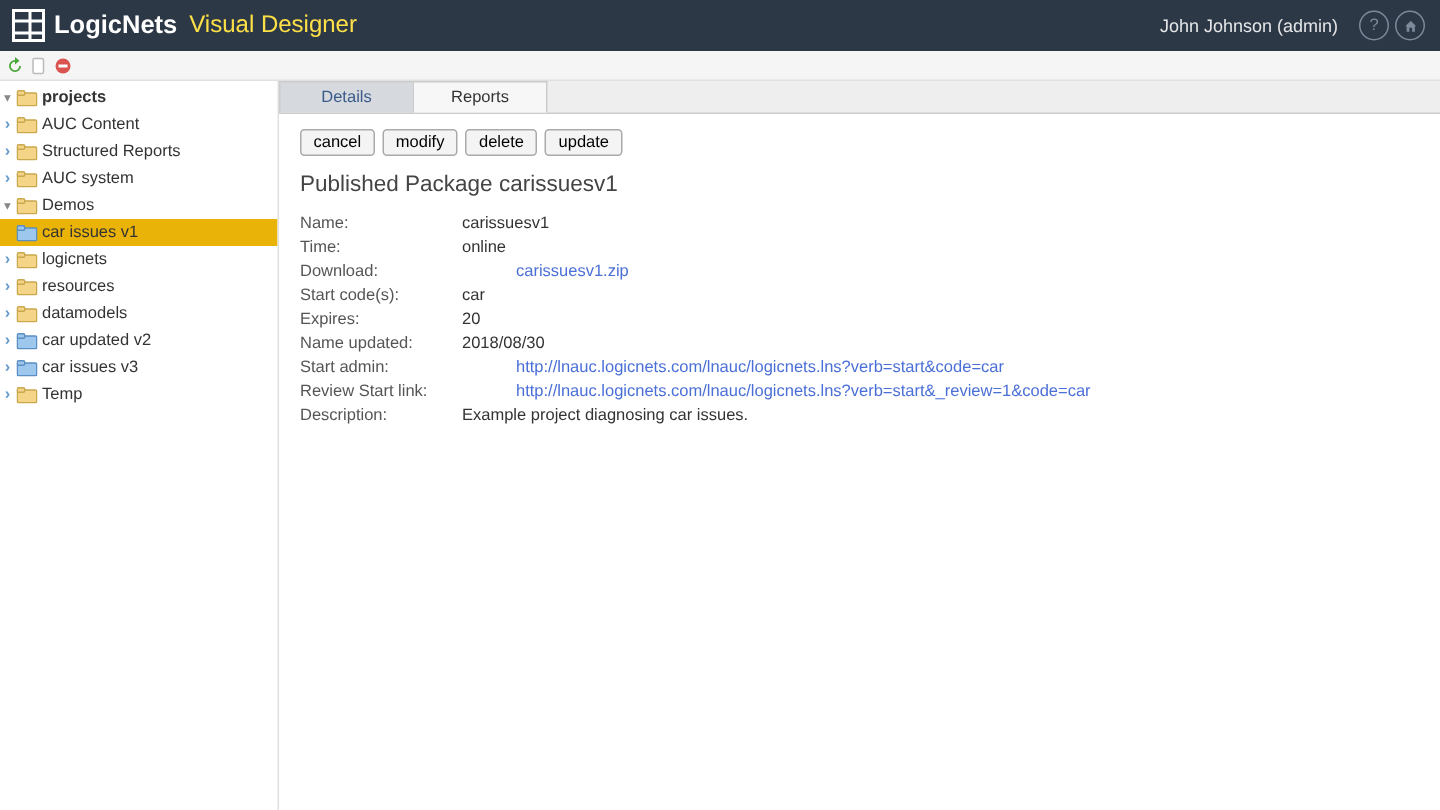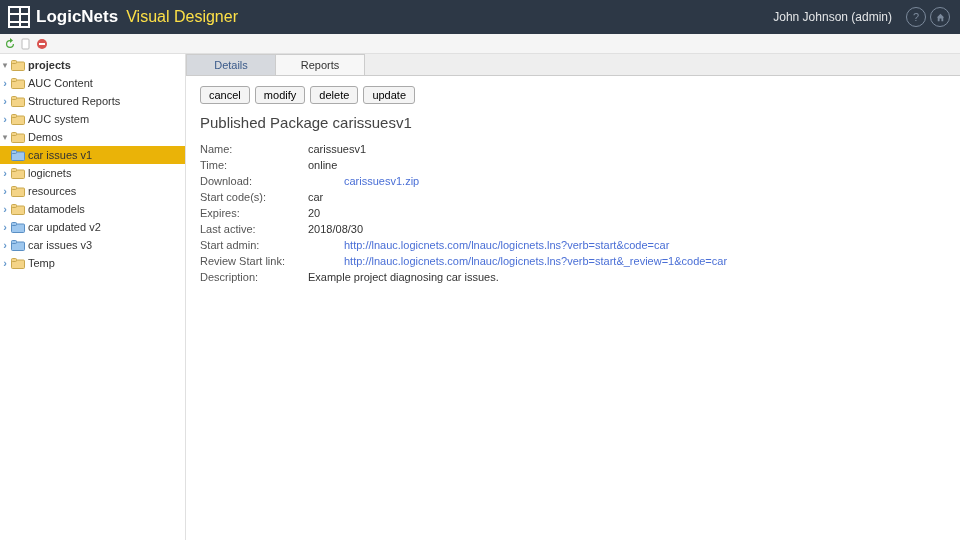--- a/index.html
+++ b/index.html
@@ -271,21 +271,21 @@
             </tr>
             <tr>
               <td class="key">Start code(s):</td>
               <td><span>car</span></td>
             </tr>
             <tr>
               <td class="key">Expires:</td>
               <td><span>20</span></td>
             </tr>
             <tr>
-              <td class="key">Last active:</td>
+              <td class="key">Name updated:</td>
               <td><span>2018/08/30</span></td>
             </tr>
             <tr>
               <td class="key">Start admin:</td>
               <td><a class="link">http://lnauc.logicnets.com/lnauc/logicnets.lns?verb=start&amp;code=car</a></td>
             </tr>
             <tr>
               <td class="key">Review Start link:</td>
               <td><a class="link">http://lnauc.logicnets.com/lnauc/logicnets.lns?verb=start&amp;_review=1&amp;code=car</a></td>
             </tr>

